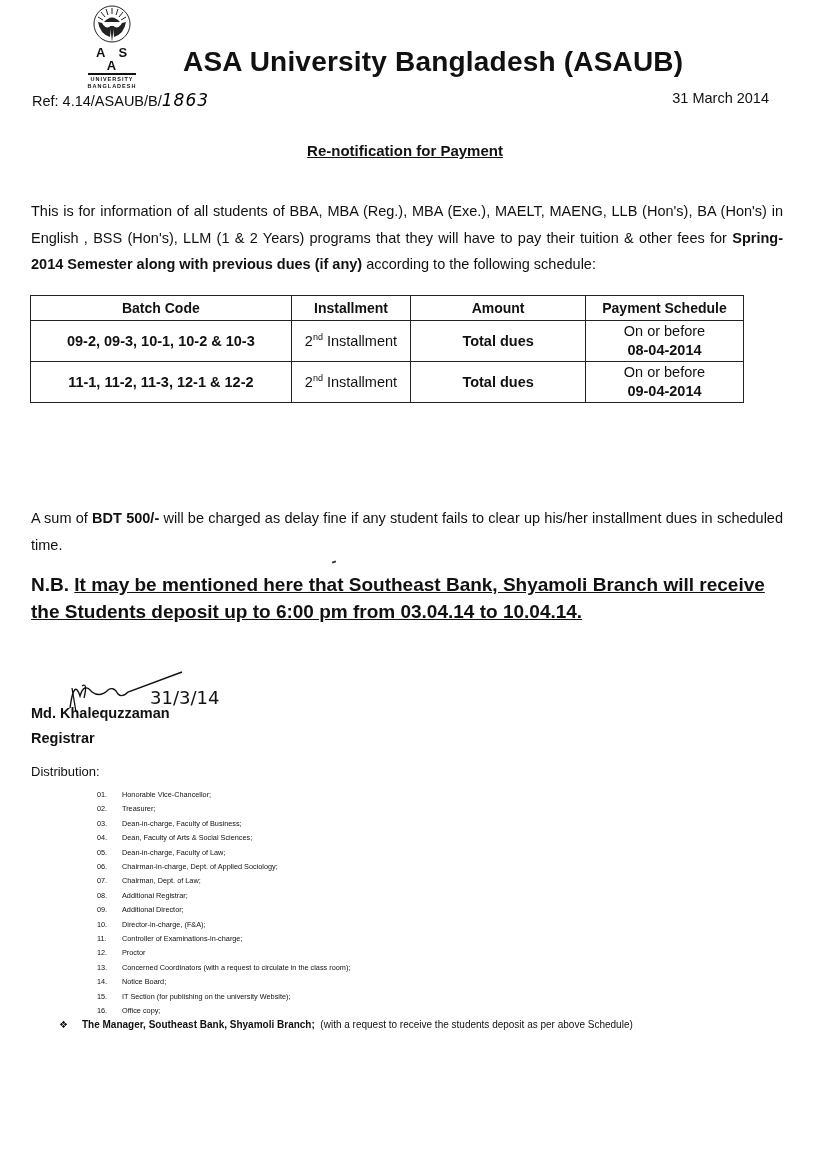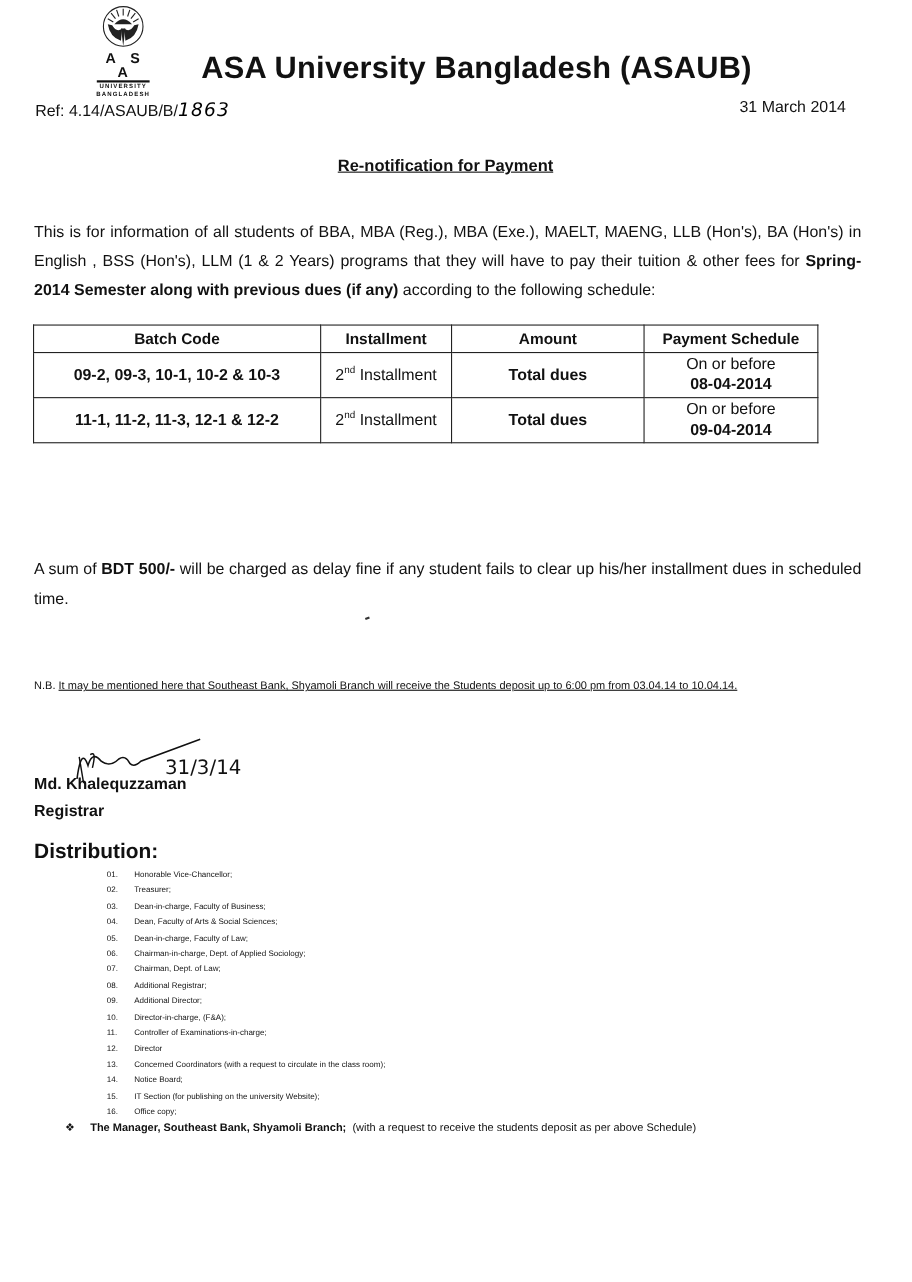--- a/index.html
+++ b/index.html
@@ -20,27 +20,27 @@
   .p1 { top: 198px; }
   .p2 { top: 505px; }
   
   table.sched { position: absolute; left: 30px; top: 295px; width: 714px; border-collapse: collapse; font-size: 14.5px; }
   table.sched th, table.sched td { border: 1.5px solid #222; text-align: center; padding: 0; }
   table.sched th { height: 24px; font-weight: bold; font-size: 14px; }
   table.sched td { height: 40px; line-height: 19px; }
   .c1 { width: 262px; } .c2 { width: 119px; } .c3 { width: 175px; } .c4 { width: 158px; }
   .bold { font-weight: bold; }
   sup { font-size: 9px; line-height: 0; }
-  .nb { left: 31px; width: 760px; top: 610px; font-size: 10px; font-weight: normal; line-height: 27px; }
+  .nb { left: 31px; width: 760px; top: 571px; font-size: 19px; font-weight: bold; line-height: 27px; }
   .nb .u { text-decoration: underline; }
   
   .sig { left: 62px; top: 668px; width: 180px; height: 48px; }
   .signer { left: 31px; top: 705px; font-size: 14.5px; font-weight: bold; }
   .title2 { left: 31px; top: 730px; font-size: 14.5px; font-weight: bold; }
-  .dist-h { left: 31px; top: 764px; font-size: 19px; font-weight: bold; }
+  .dist-h { left: 31px; top: 764px; font-size: 13px; font-weight: normal; }
   .dist-list { left: 82px; top: 788px; font-size: 7.3px; line-height: 14.4px; }
   .dist-item { display: flex; }
   .dist-num { width: 25px; margin-left: 15px; }
   .bank { left: 59px; top: 1019px; font-size: 10px; }
   .bank .diamond { margin-right: 14px; }
   .mark { width: 4px; height: 2px; background: #333; transform: rotate(-20deg); }
 </style>
 </head>
 <body>
 
@@ -168,21 +168,21 @@
     <div class="dist-item">
       <span class="dist-num">10.</span>
       <span>Director-in-charge, (F&amp;A);</span>
     </div>
     <div class="dist-item">
       <span class="dist-num">11.</span>
       <span>Controller of Examinations-in-charge;</span>
     </div>
     <div class="dist-item">
       <span class="dist-num">12.</span>
-      <span>Director</span>
+      <span>Proctor</span>
     </div>
     <div class="dist-item">
       <span class="dist-num">13.</span>
       <span>Concerned Coordinators (with a request to circulate in the class room);</span>
     </div>
     <div class="dist-item">
       <span class="dist-num">14.</span>
       <span>Notice Board;</span>
     </div>
     <div class="dist-item">

